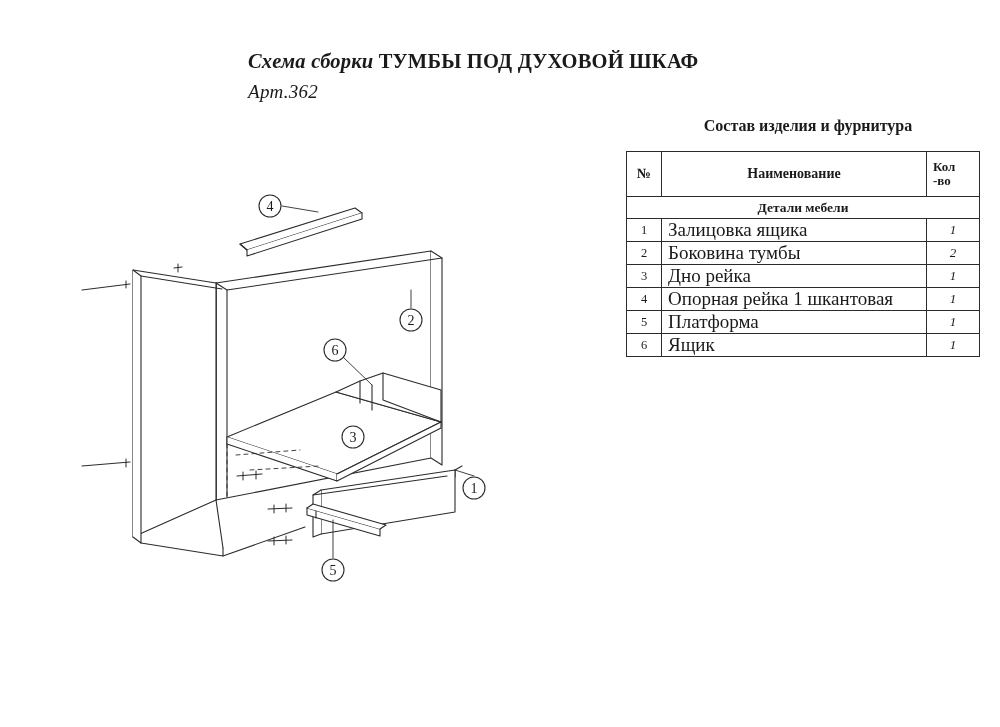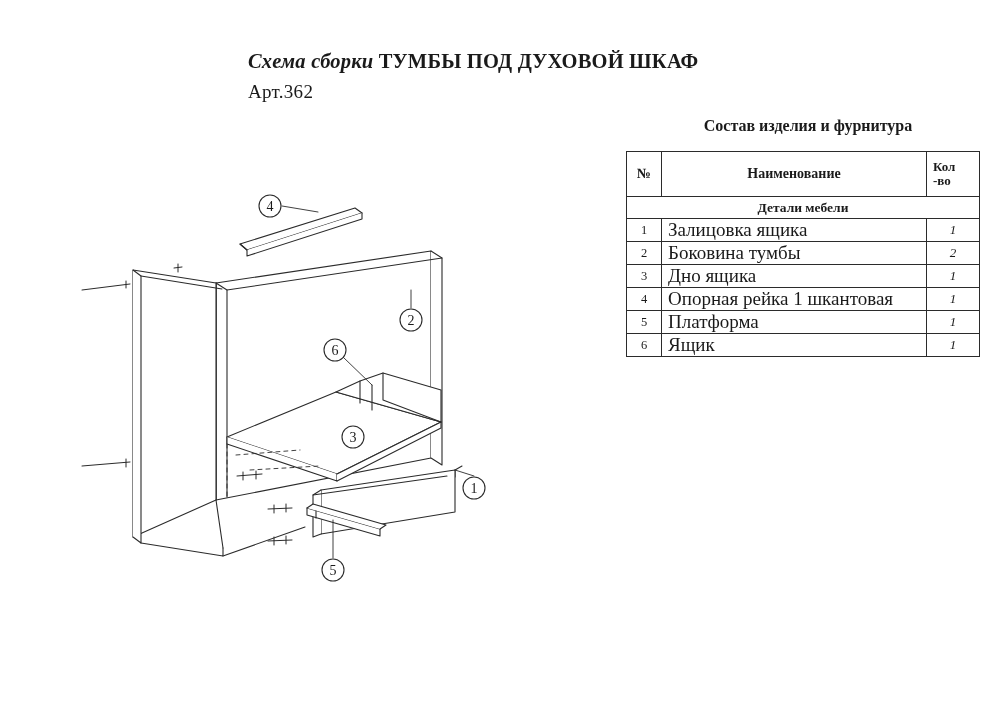--- a/index.html
+++ b/index.html
@@ -38,20 +38,21 @@
     white-space: nowrap;
   }
   .title-main .roman {
     font-style: normal;
   }
   .title-art {
     font-family: "Liberation Serif", serif;
     font-size: 19px;
     margin-top: 8px;
     letter-spacing: 0.3px;
+    font-style: italic;
   }
 
   
   .table-title {
     position: absolute;
     left: 631px;
     top: 117px;
     width: 354px;
     text-align: center;
     font-weight: bold;
@@ -144,21 +145,21 @@
         <td class="col-name">Залицовка ящика</td>
         <td class="col-qty">1</td>
       </tr>
       <tr class="data-row">
         <td class="col-num">2</td>
         <td class="col-name">Боковина тумбы</td>
         <td class="col-qty">2</td>
       </tr>
       <tr class="data-row">
         <td class="col-num">3</td>
-        <td class="col-name">Дно ящика</td>
+        <td class="col-name">Дно рейка</td>
         <td class="col-qty">1</td>
       </tr>
       <tr class="data-row">
         <td class="col-num">4</td>
         <td class="col-name">Опорная рейка 1 шкантовая</td>
         <td class="col-qty">1</td>
       </tr>
       <tr class="data-row">
         <td class="col-num">5</td>
         <td class="col-name">Платформа</td>

